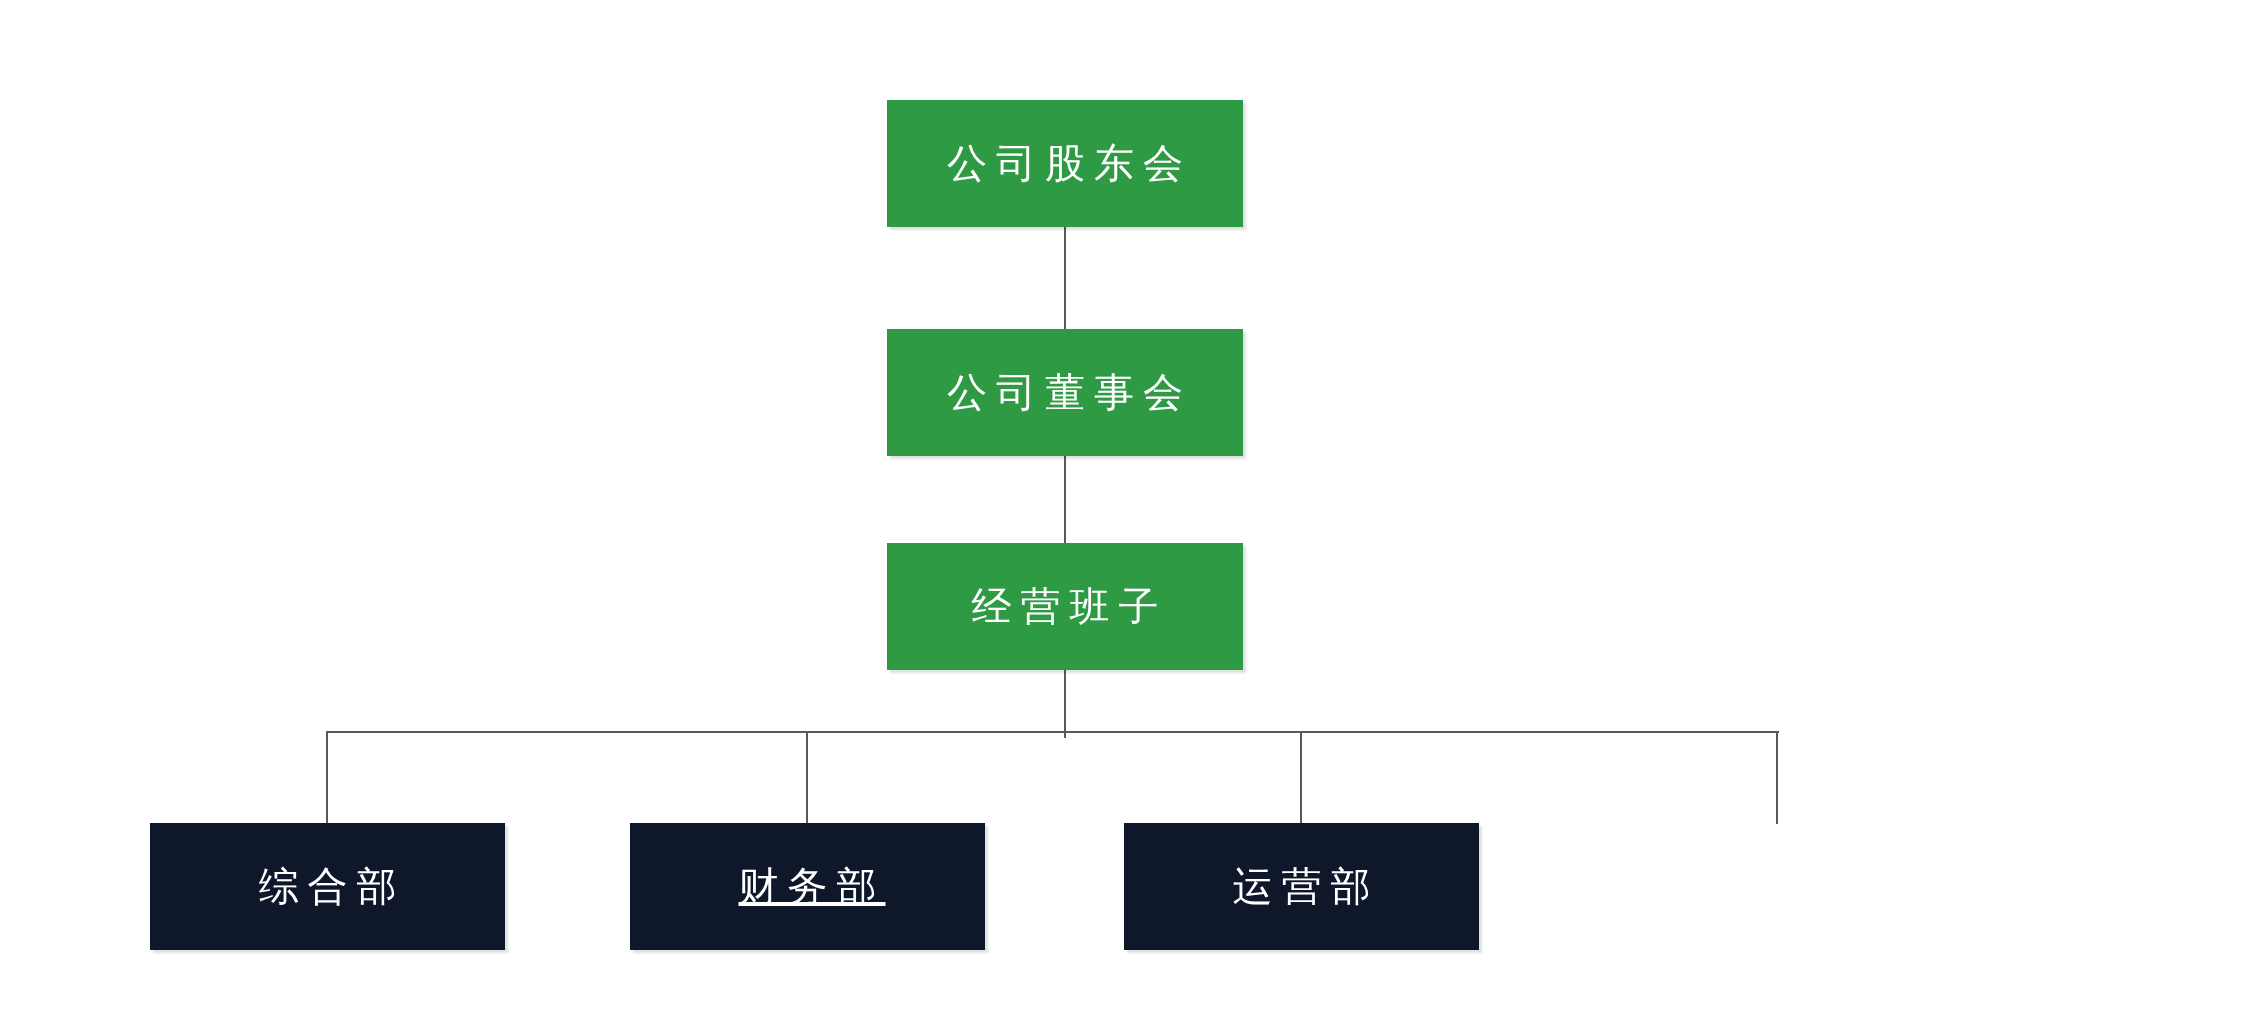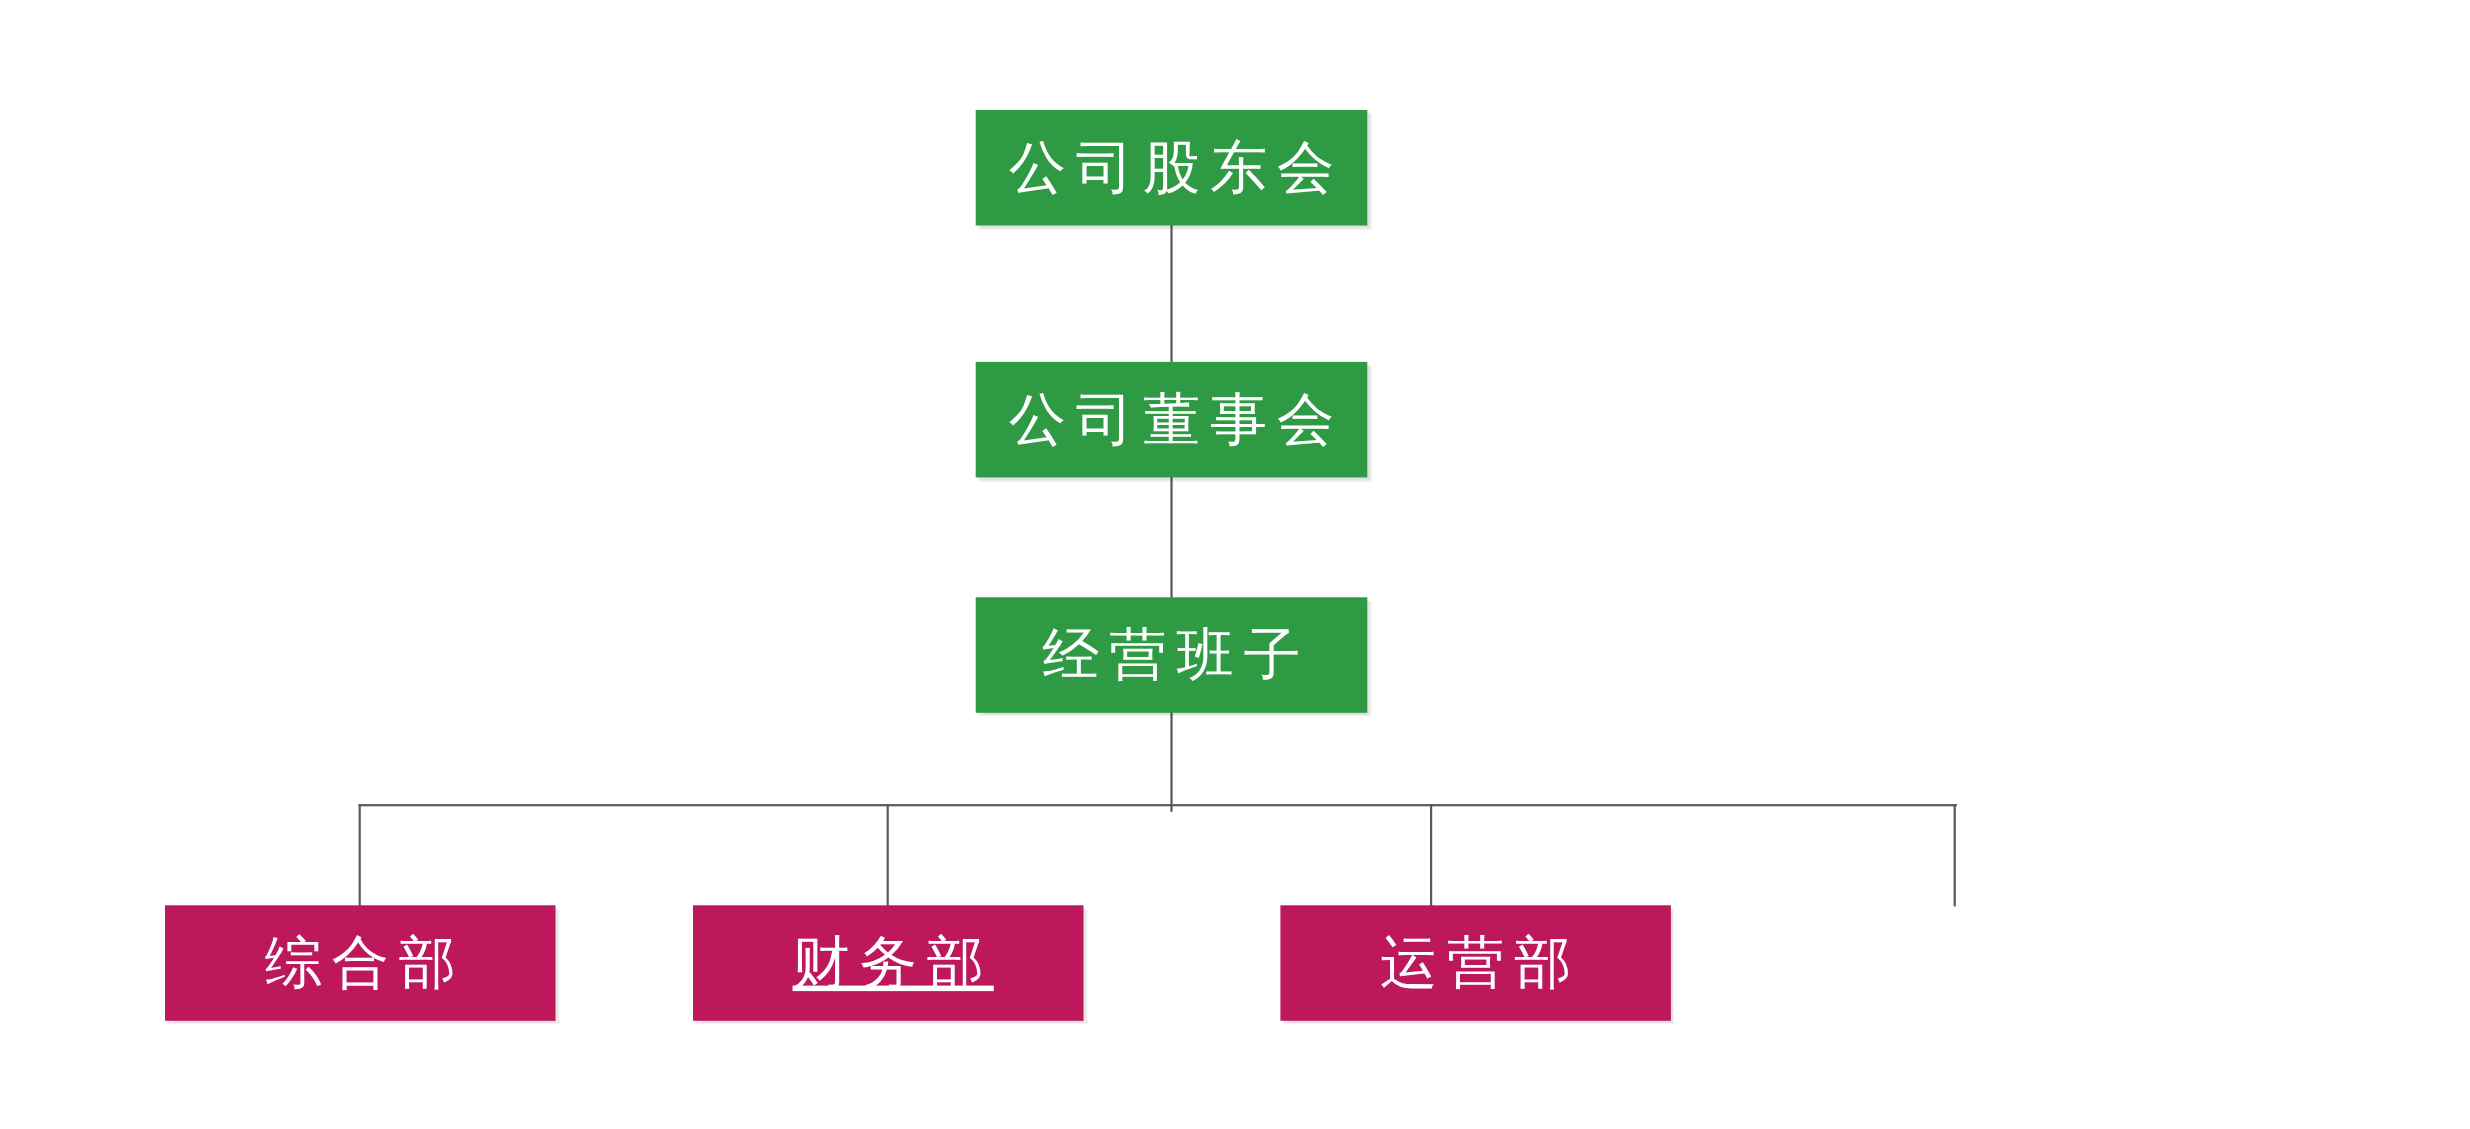--- a/index.html
+++ b/index.html
@@ -10,38 +10,38 @@
   #canvas {
     position: relative;
     width: 2245px;
     height: 1026px;
     background: #FFFFFF;
     overflow: hidden;
     font-family: "Liberation Serif", "DejaVu Serif", serif;
   }
   .node {
     position: absolute;
-    height: 105px;
+    height: 127px;
     display: flex;
     align-items: center;
     justify-content: center;
     color: #FFFFFF;
-    font-size: 52px;
+    font-size: 40px;
     letter-spacing: 9px;
     text-indent: 9px; 
     box-shadow: 3px 3px 2px rgba(0, 0, 0, 0.12);
     white-space: nowrap;
   }
   .node.level {
     background: #2E9A44;
     width: 356px;
     left: 887px;
   }
   .node.dept {
-    background: #be185d;
+    background: #0f172a;
     width: 355px;
     top: 823px;
   }
   .line {
     position: absolute;
     background: #595959;
   }
   .vline { width: 2px; }
   .hline { height: 2px; }
 </style>
@@ -72,18 +72,18 @@
   </div>
 
   <div class="node dept" style="left:150px;">
     <span>综合部</span>
   </div>
 
   <div class="node dept" style="left:630px;text-decoration:underline;">
     <span>财务部</span>
   </div>
 
-  <div class="node dept" style="left:1164px;">
+  <div class="node dept" style="left:1124px;">
     <span>运营部</span>
   </div>
 
 
 </div>
 
 </body></html>

